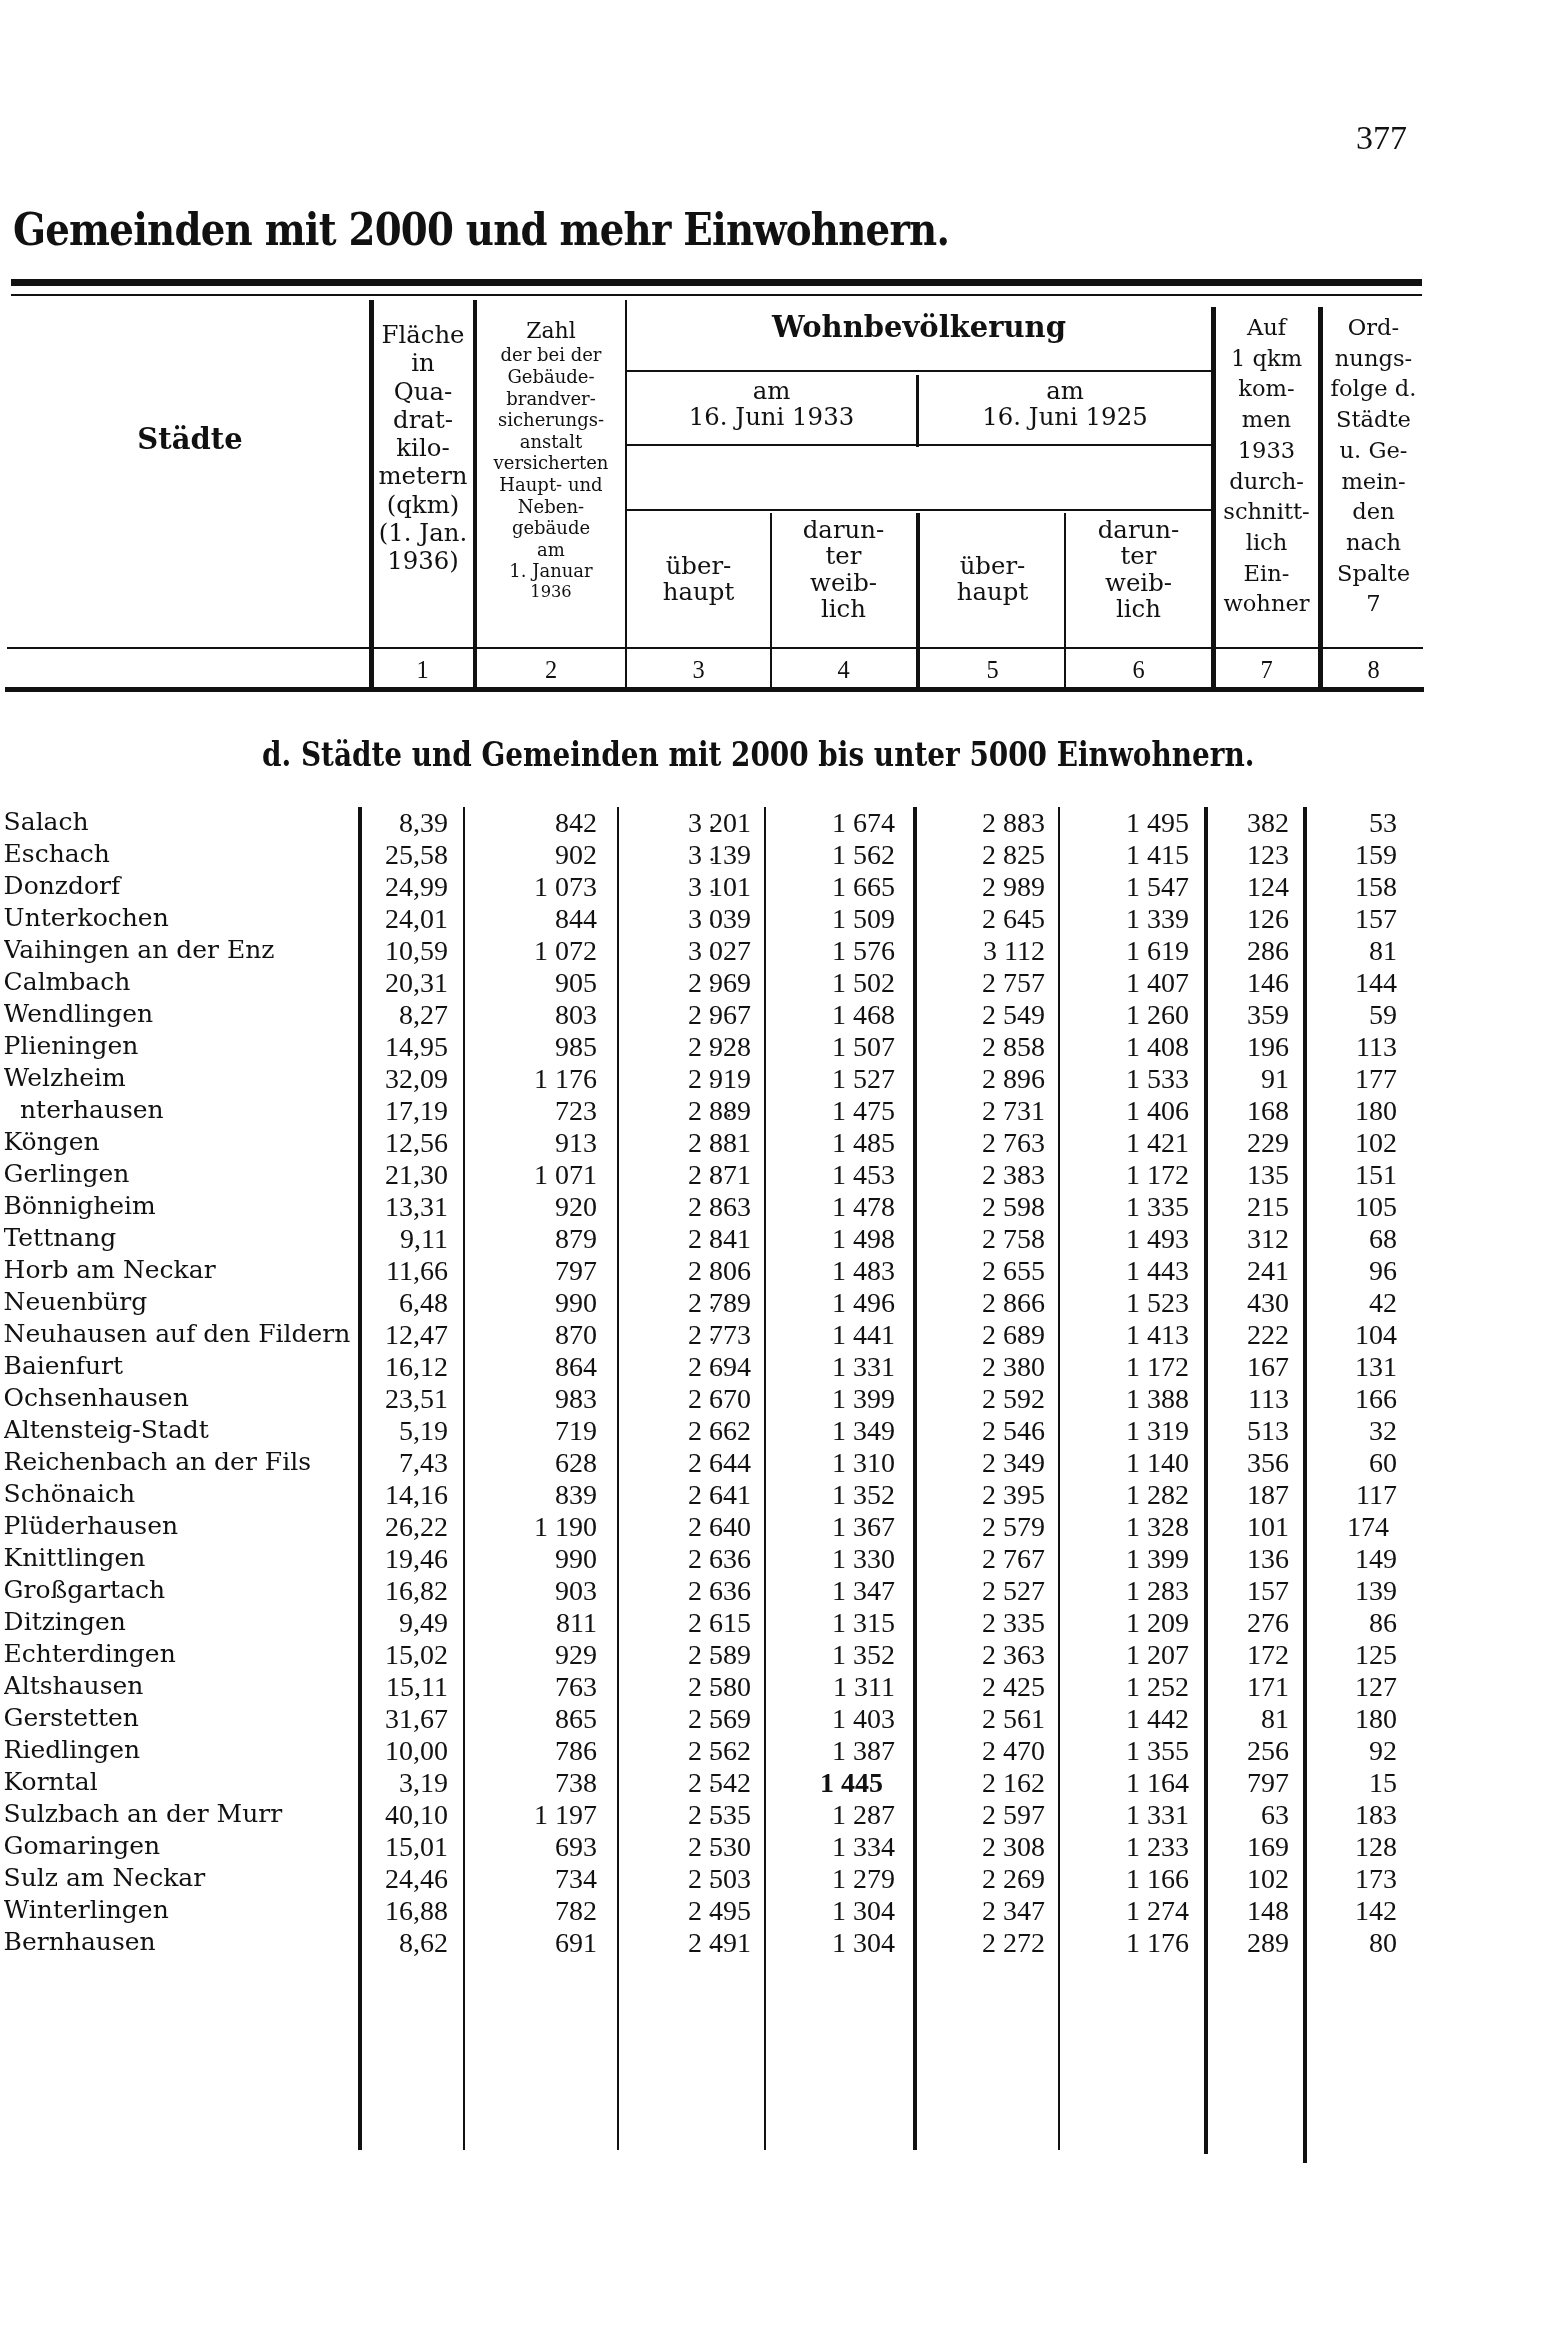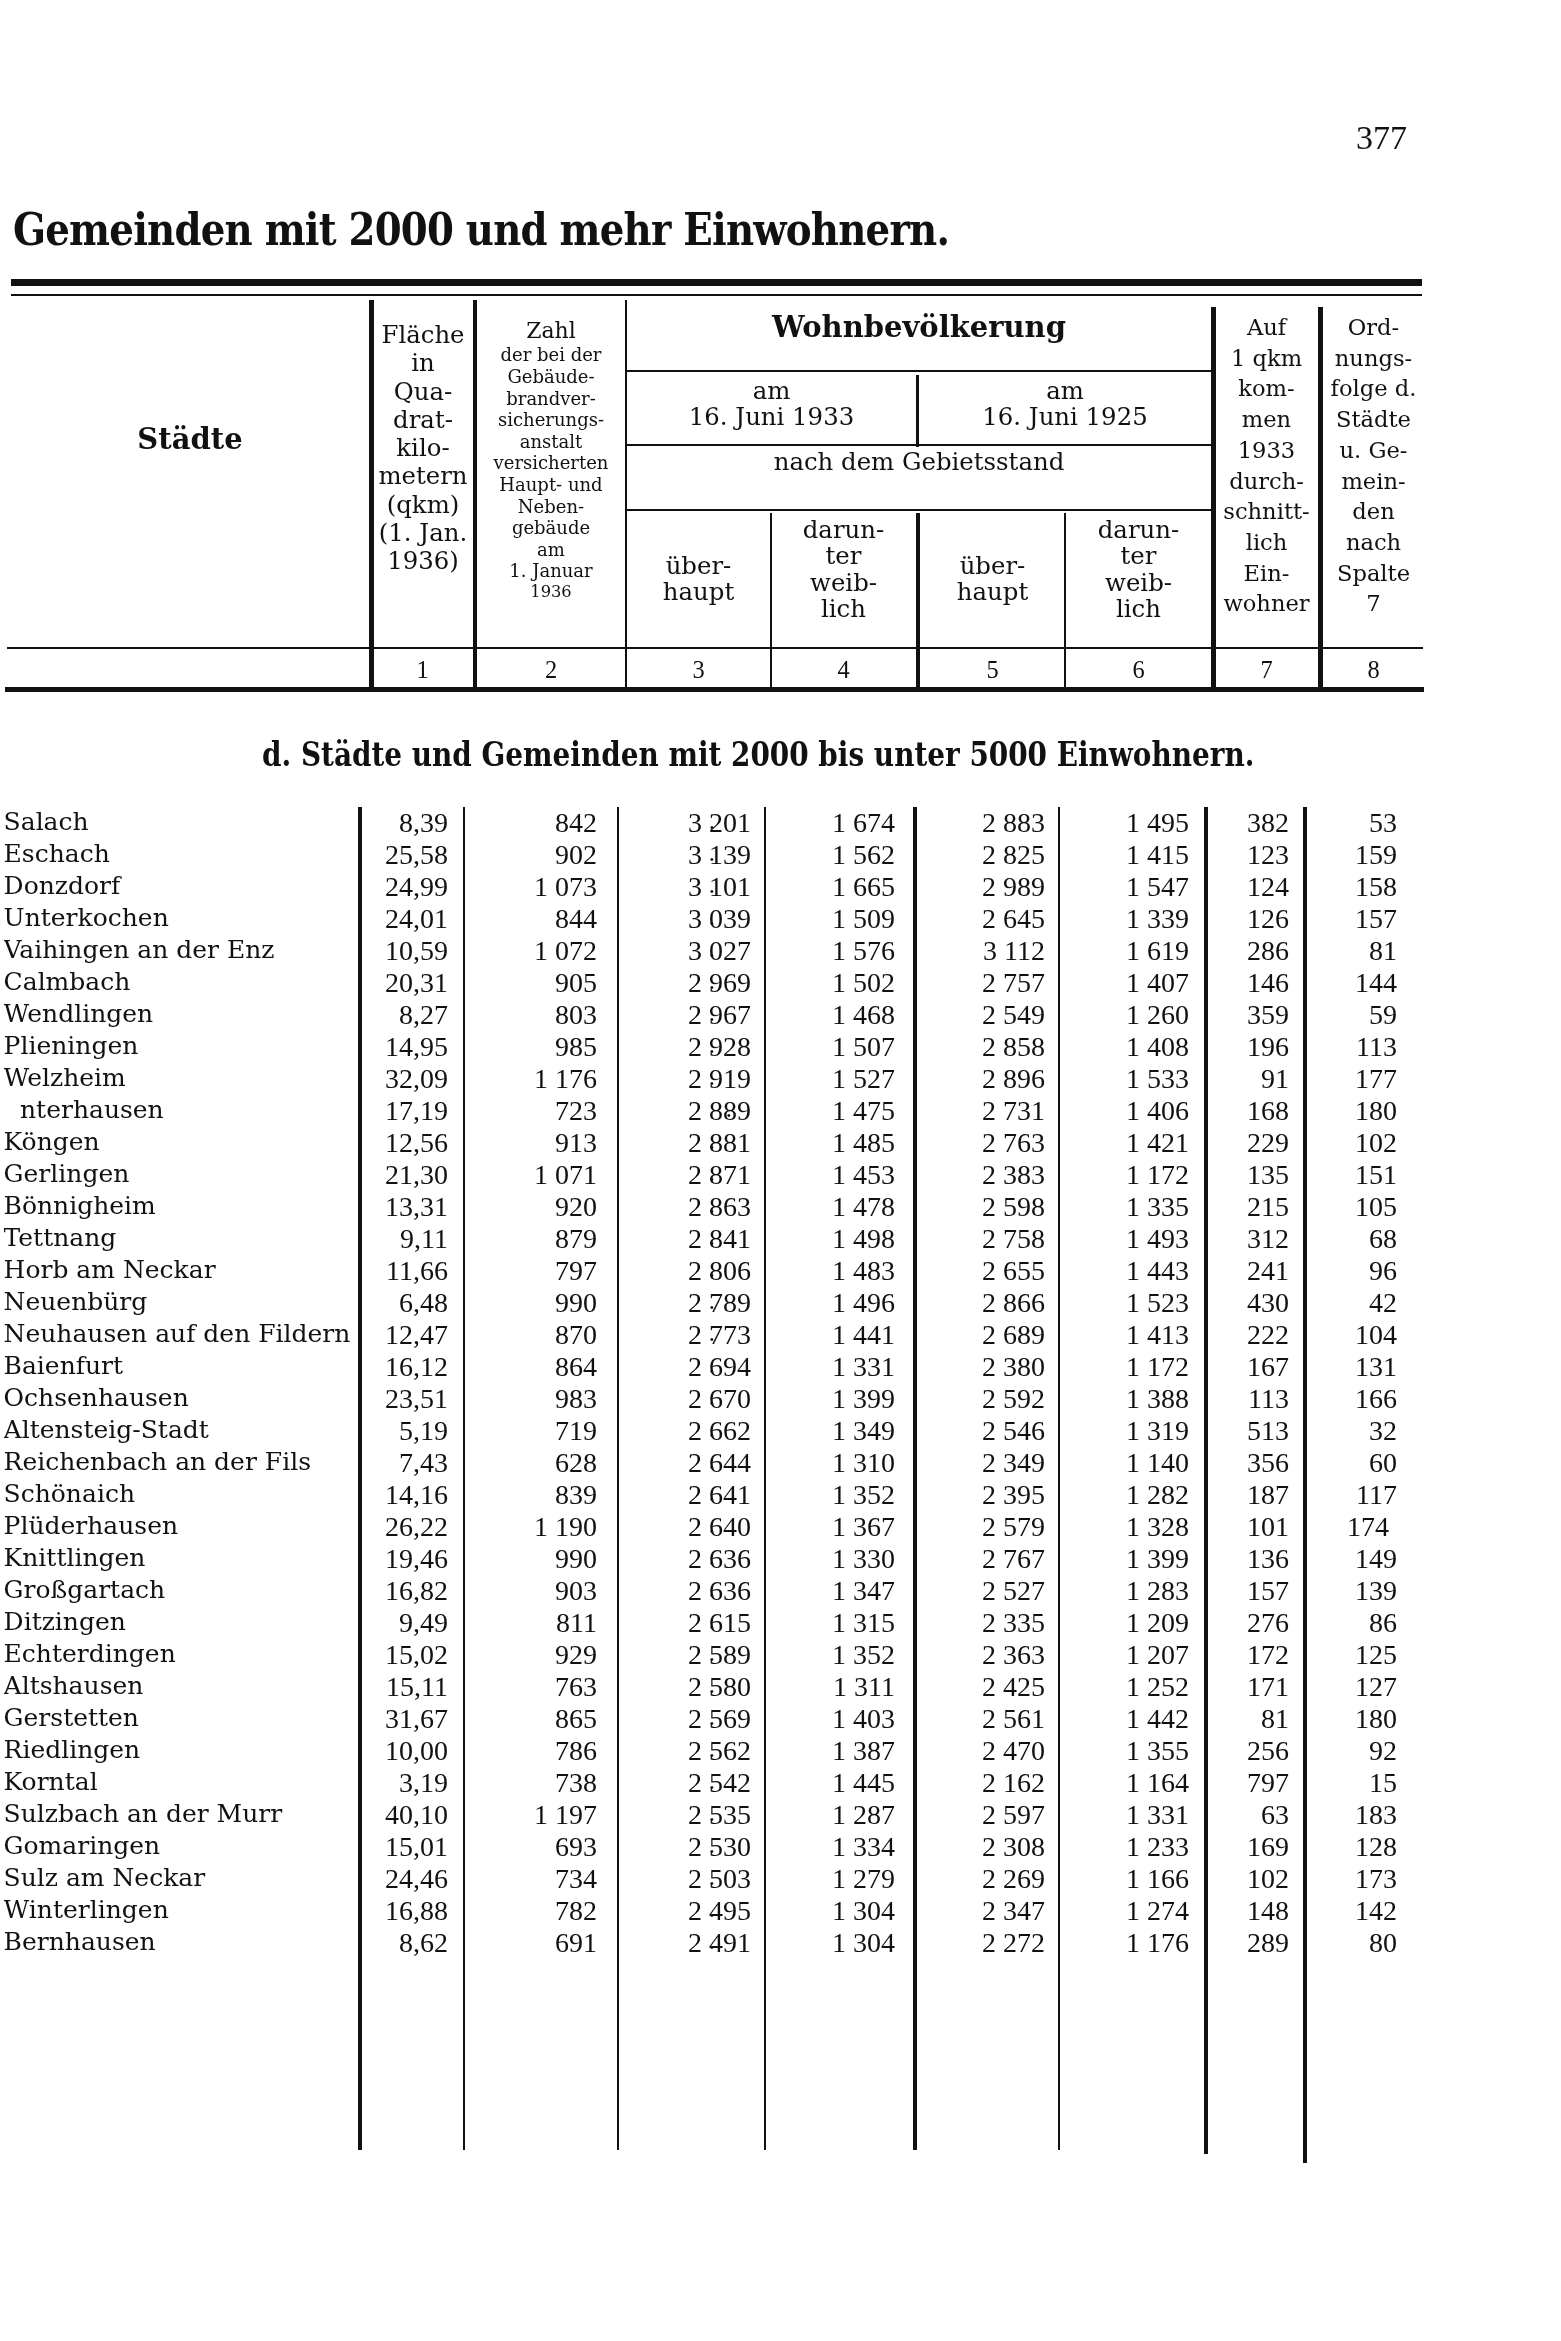--- a/index.html
+++ b/index.html
@@ -85,21 +85,20 @@
 
 <div class="hdr" style="left:627px; top:378px; width:289px; font-size:24.4px;">
   <span class="t">am</span>
   <span class="t">16. Juni 1933</span>
 </div>
 <div class="hdr" style="left:919px; top:378px; width:292px; font-size:24.4px;">
   <span class="t">am</span>
   <span class="t">16. Juni 1925</span>
 </div>
 <div class="hdr" style="left:627px; top:449px; width:584px; font-size:24.4px;">
-  <span class="t">nach dem Gebietsstand</span>
 </div>
 
 <div class="hdr" style="left:627px; top:553px; width:143px; font-size:24.4px;">
   <span class="t">über-</span>
   <span class="t">haupt</span>
 </div>
 <div class="hdr" style="left:771px; top:517px; width:145px; font-size:24.4px;">
   <span class="t">darun-</span>
   <span class="t">ter</span>
   <span class="t">weib-</span>
@@ -583,21 +582,21 @@
       <span class="num" style="right: 50px;">92</span>
     </div>
     <div class="row">
       <span class="name">Korntal</span>
       <span class="dots" style="left: 364px; width: 351px; text-align: right; letter-spacing: 0px; display: flex; justify-content: flex-end;">
         <span>.</span>
       </span>
       <span class="num" style="right: 999px;">3,19</span>
       <span class="num" style="right: 850px;">738</span>
       <span class="num" style="right: 696px;">2 542</span>
-      <span class="num" style="right: 552px;">1 445</span>
+      <span class="num" style="right: 564px; font-weight: bold;">1 445</span>
       <span class="num" style="right: 402px;">2 162</span>
       <span class="num" style="right: 258px;">1 164</span>
       <span class="num" style="right: 158px;">797</span>
       <span class="num" style="right: 50px;">15</span>
     </div>
     <div class="row">
       <span class="name">Sulzbach an der Murr</span>
       <span class="dots" style="left: 364px; width: 351px; text-align: right; letter-spacing: 0px; display: flex; justify-content: flex-end;">
         <span>.</span>
       </span>

